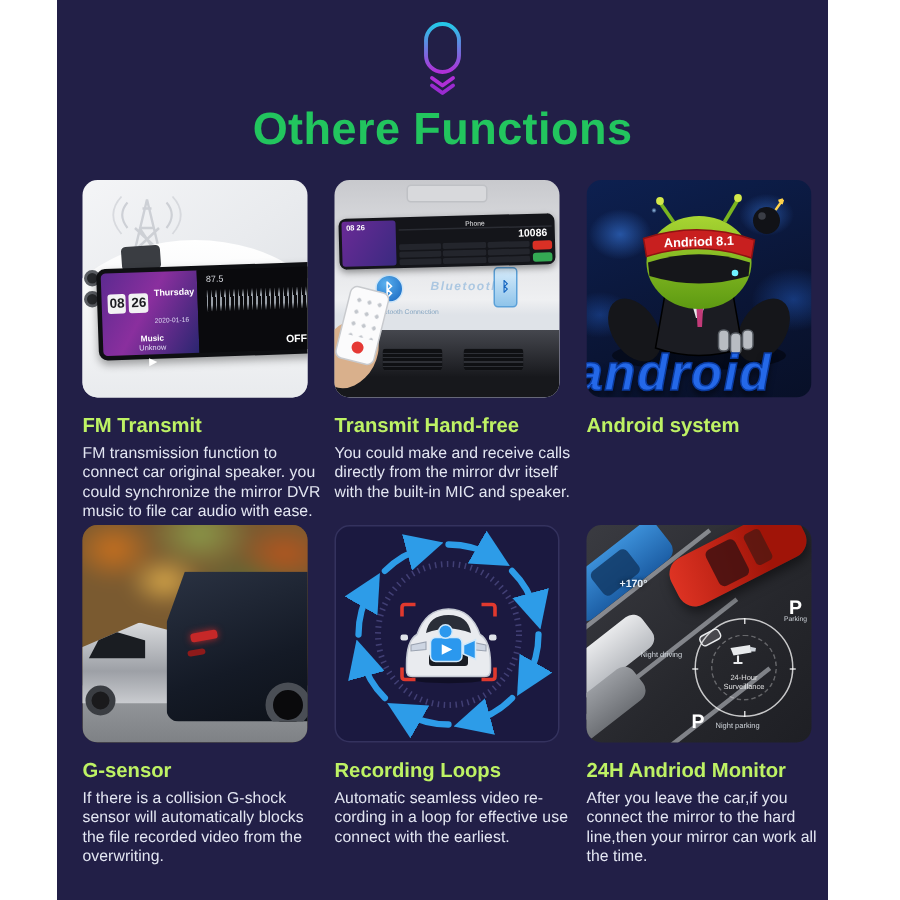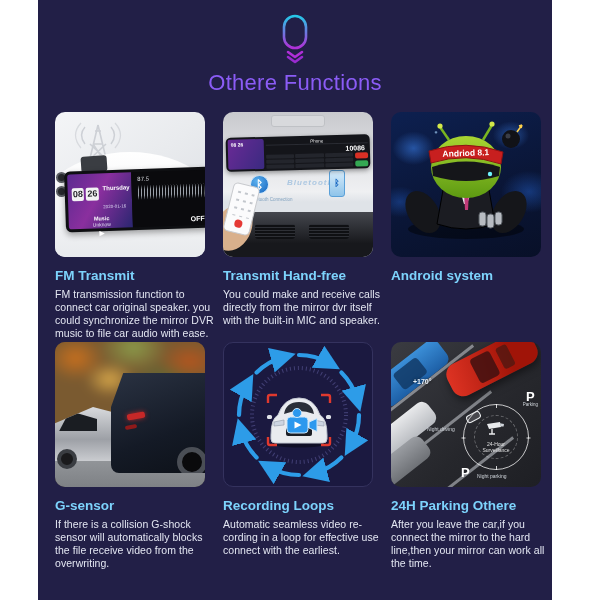--- a/index.html
+++ b/index.html
@@ -4,27 +4,27 @@
 <style>
   * { margin:0; padding:0; box-sizing:border-box; }
   html,body { width:600px; height:600px; }
   body { background:#ffffff; font-family:"Liberation Sans",sans-serif; position:relative; overflow:hidden; }
 
   .panel { position:absolute; left:38px; top:0; width:514px; height:600px; background:#221f47; }
 
   
   .hdr { text-align:center; padding-top:14px; }
   .mouse-svg { display:block; margin:0 auto; }
-  .page-title { color:#8b5cf6; font-size:22px; font-weight:400; margin-top:6px; letter-spacing:.3px; }
+  .page-title { color:#22c55e; font-size:30px; font-weight:700; margin-top:6px; letter-spacing:.3px; }
 
   
   .grid { display:grid; grid-template-columns:repeat(3,150px); column-gap:18px; row-gap:2px; padding-left:17px; margin-top:16px; }
   .card { width:150px; }
   .thumb { width:150px; height:145px; border-radius:10px; position:relative; overflow:hidden; }
-  .card-title { color:#7dd3fc; font-size:13.5px; font-weight:700; margin:11px 0 5px; white-space:nowrap; }
+  .card-title { color:#bef264; font-size:13.5px; font-weight:700; margin:11px 0 5px; white-space:nowrap; }
   .card-desc { color:#e3e6f2; font-size:10.5px; line-height:1.24; width:159px; letter-spacing:.05px; }
 
   
   .t-fm { background:linear-gradient(145deg,#f4f5f7 0%,#e9ebee 45%,#d9dce1 100%); }
   .fm-tower { position:absolute; left:14px; top:5px; opacity:.85; }
   .fm-mirrorbody { position:absolute; left:-25px; top:40px; width:200px; height:150px; border-radius:50%;
     background:linear-gradient(#ffffff,#dfe2e6); }
   .fm-spk { position:absolute; left:1px; top:60px; z-index:3; }
   .fm-spk div { width:11px; height:11px; border-radius:50%; background:#26282c; border:2px solid #5a5d63; margin-bottom:3px; }
   .fm-mount { position:absolute; left:26px; top:44px; width:26px; height:16px; background:#3a3d42; border-radius:3px; transform:rotate(-4deg); z-index:2; }
@@ -292,40 +292,41 @@
           <text x="75" y="44" text-anchor="middle" font-size="8.5" font-weight="bold" fill="#ffffff" transform="rotate(-2 75 44)">Andriod 8.1</text>
           <circle cx="120" cy="27" r="9" fill="#111217"></circle>
           <circle cx="117" cy="24" r="2.5" fill="#3a3d46"></circle>
           <path d="M126,20 l5,-7 m0,0 l-3,1 m3,-1 l-1,3" stroke="#ffd24a" stroke-width="1.6" fill="none"></path>
           <g fill="#b8bcc2" stroke="#555a61" stroke-width="1">
             <rect x="88" y="100" width="7" height="14" rx="3"></rect>
             <rect x="96" y="102" width="7" height="14" rx="3"></rect>
             <rect x="104" y="100" width="7" height="13" rx="3"></rect>
           </g>
         </svg>
+        <div class="an-water">android</div>
       </div>
       <h3 class="card-title">Android system</h3>
     </div>
 
     <div class="card">
       <div class="thumb t-gs">
         <div class="gs-foliage"></div>
         <div class="gs-road"></div>
         <div class="gs-silver">
           <div class="gs-silver-win"></div>
         </div>
         <div class="gs-wheel1"></div>
         <div class="gs-dark">
           <div class="gs-tail1"></div>
           <div class="gs-tail2"></div>
           <div class="gs-wheel2"></div>
         </div>
       </div>
       <h3 class="card-title">G-sensor</h3>
-      <p class="card-desc">If there is a collision G-shock sensor will automatically blocks the file receive video from the overwriting.</p>
+      <p class="card-desc">If there is a collision G-shock sensor will automatically blocks the file recorded video from the overwriting.</p>
     </div>
 
     <div class="card">
       <div class="thumb t-lp">
         <svg width="150" height="145" viewBox="0 0 150 145">
           <defs>
             <marker id="ah" markerWidth="6" markerHeight="6" refX="3" refY="3" orient="auto">
               <path d="M0,0 L6,3 L0,6 Z" fill="#2d9ce8"></path>
             </marker>
           </defs>
@@ -404,18 +405,18 @@
         <div class="pk-lbl" style="left:36px;top:84px">Night driving</div>
         <div class="pk-p" style="right:3px;top:48px">
           <span>P</span>
           <small>Parking</small>
         </div>
         <div class="pk-p" style="left:70px;top:124px">
           <span>P</span>
         </div>
         <div class="pk-lbl" style="left:86px;top:131px">Night parking</div>
       </div>
-      <h3 class="card-title">24H Parking Othere</h3>
+      <h3 class="card-title">24H Andriod Monitor</h3>
       <p class="card-desc">After you leave the car,if you connect the mirror to the hard line,then your mirror can work all the time.</p>
     </div>
 
   </div>
 </div>
 
 </body></html>

